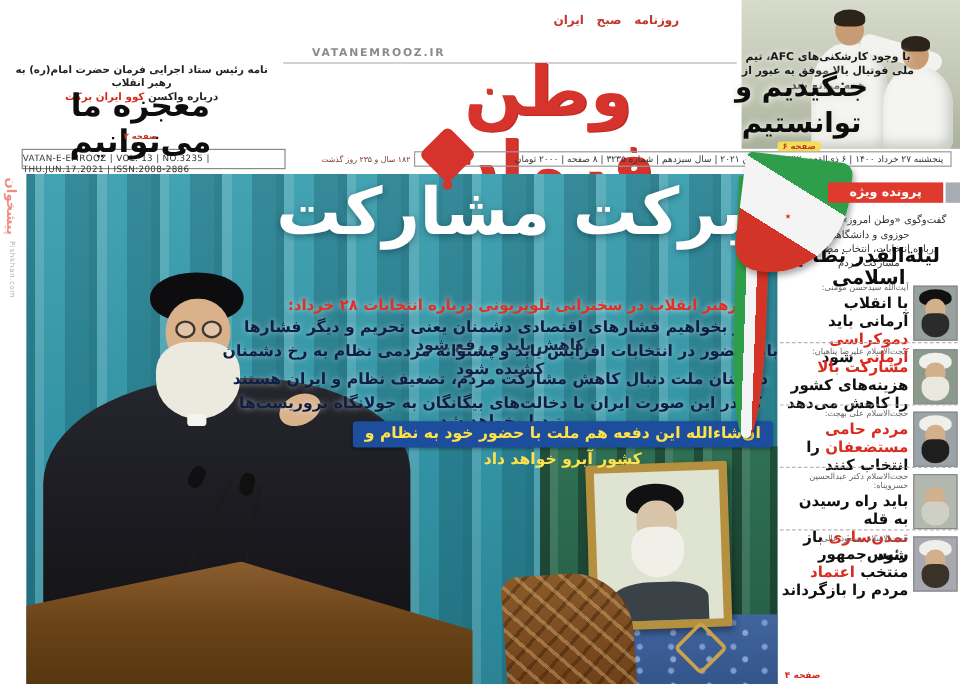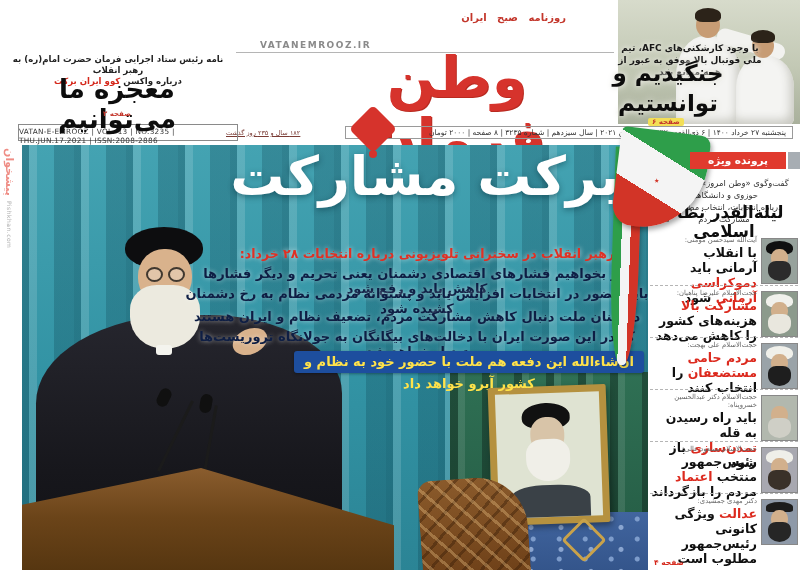--- a/index.html
+++ b/index.html
@@ -10,21 +10,21 @@
   
   .rule{left:236px;top:52px;width:378px;height:1px;background:#b5b5b5;}
   .logo-site{left:260px;top:40px;font-size:9px;letter-spacing:1.5px;color:#8a8a8a;font-weight:bold;}
   .logo-tagline{left:406px;top:12px;width:160px;text-align:right;direction:rtl;
     color:#c3362b;font-size:10px;font-weight:bold;word-spacing:7px;}
   .logo-text{left:298px;top:46px;width:318px;text-align:center;direction:rtl;color:#d6332c;
     font-size:57px;line-height:62px;font-weight:bold;text-shadow:1px 1px 0 #b92a20;}
   .logo-diamond{left:356px;top:112px;width:34px;height:34px;background:#d6332c;border-radius:5px;
     transform:rotate(45deg);z-index:3;}
   .logo-dot{left:369px;top:150px;width:8px;height:8px;border-radius:50%;background:#d6332c;z-index:3;}
-  .counter{left:226px;top:129px;width:102px;font-size:6.5px;color:#7a3b34;direction:rtl;text-align:left;text-decoration:underline;}
+  .counter{left:240px;top:129px;width:102px;font-size:6.5px;color:#7a3b34;direction:rtl;text-align:right;}
   .date-bar{left:345px;top:126px;width:448px;height:13px;border:1px solid #9a9a9a;direction:rtl;
     font-size:7.5px;color:#333;text-align:right;padding:1px 6px 0 2px;box-sizing:border-box;}
   .latin-bar{left:18px;top:124px;width:218px;height:13px;border:1px solid #8a8a8a;font-size:7.3px;
     color:#333;text-align:left;padding-top:2px;letter-spacing:.3px;}
   
   .sl-kicker{left:8px;top:54px;width:220px;text-align:center;direction:rtl;font-size:8.6px;
     font-weight:bold;color:#222;line-height:11px;}
   .sl-headline{left:2px;top:74px;width:230px;margin:0;text-align:center;direction:rtl;
     font-size:26px;font-weight:900;color:#0d0d0d;}
   .sl-page{left:92px;top:110px;width:50px;text-align:center;font-size:7px;color:#c3362b;
@@ -296,31 +296,20 @@
             <i class="pt"></i>
             <i class="pf"></i>
             <i class="pb"></i>
           </div>
         <div class="sb-text">
           <div class="sb-name">حجت‌الاسلام مسعود عالی:</div>
           <div class="sb-title"><span>رئیس‌جمهور منتخب</span> <span class="red">اعتماد</span> <span>مردم را بازگرداند</span></div>
         </div>
       </div>
 
-      <div class="sb-item">
-        <div class="sb-photo v6">
-            <i class="pt"></i>
-            <i class="pf"></i>
-            <i class="pb"></i>
-          </div>
-        <div class="sb-text">
-          <div class="sb-name">دکتر مهدی جمشیدی:</div>
-          <div class="sb-title"><span></span> <span class="red">عدالت</span> <span>ویژگی کانونی رئیس‌جمهور مطلوب است</span></div>
-        </div>
-      </div>
 
     </div>
     <div class="abs sb-page">صفحه ۴</div>
   </aside>
 
   <div class="abs wm">
     <span class="wm-fa">پیشخوان</span>
     <span class="wm-en">Pishkhan.com</span>
   </div>
 </div>

